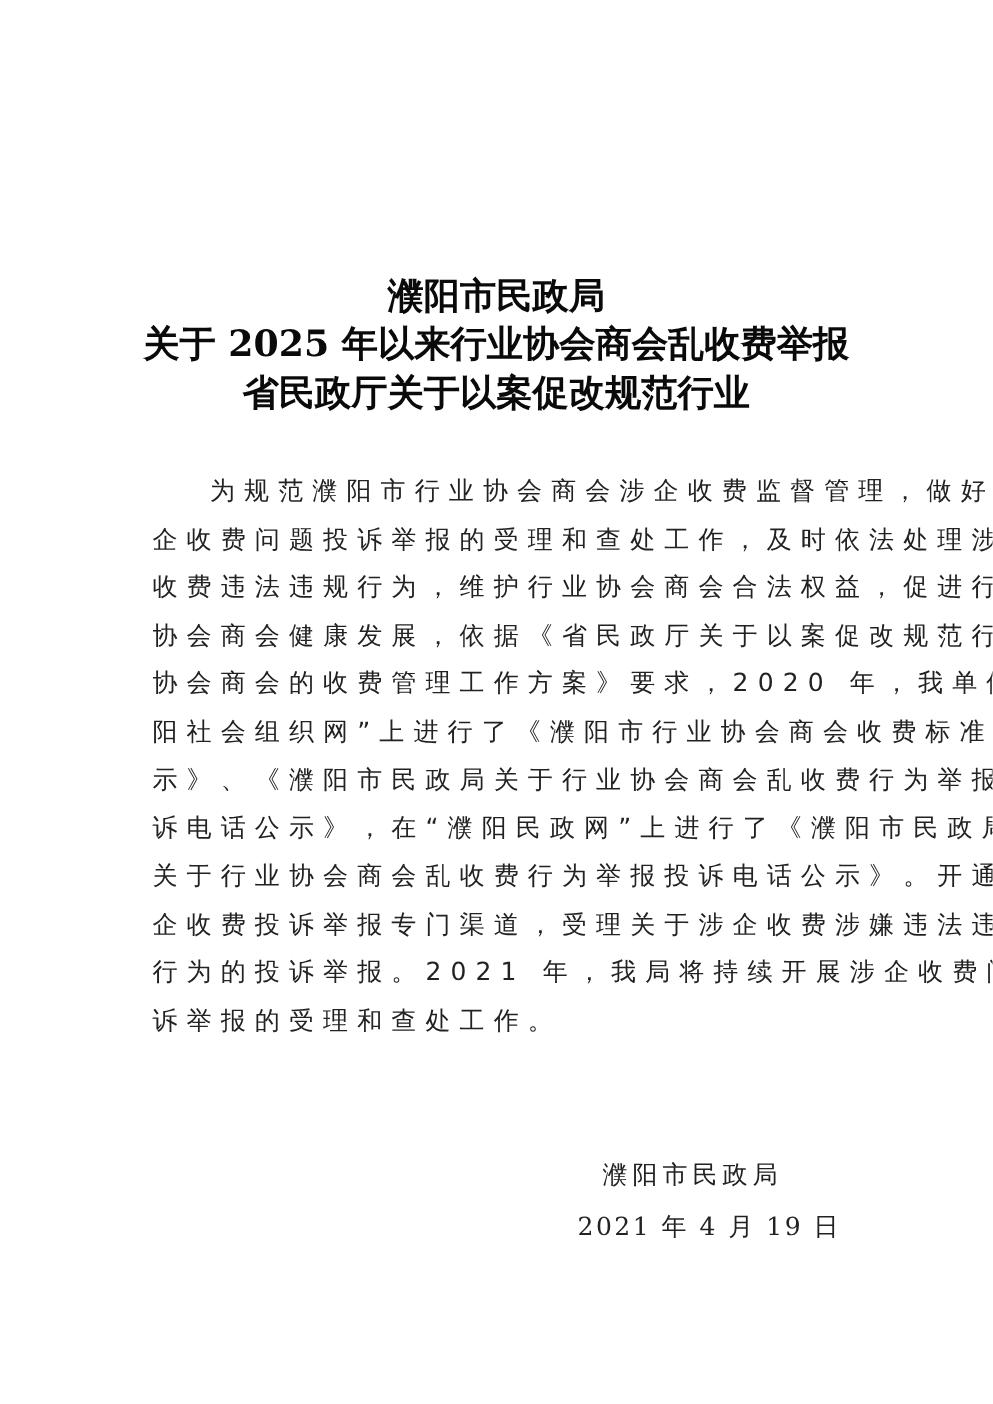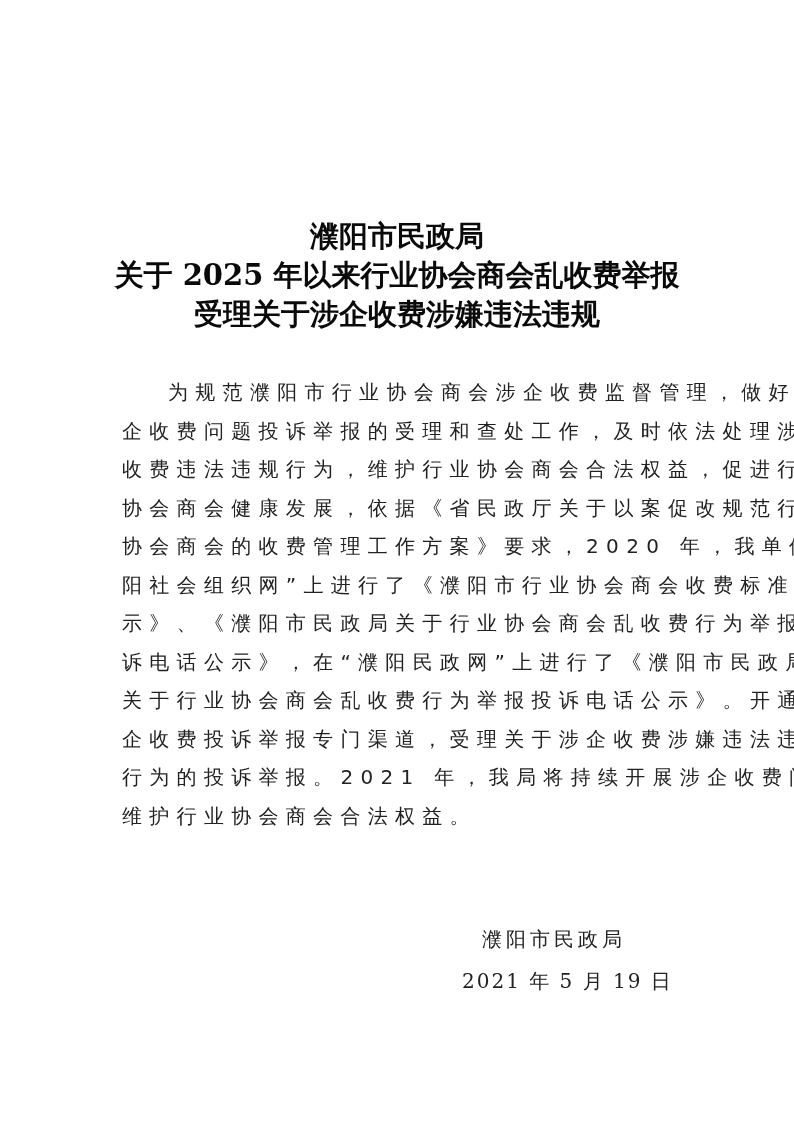--- a/index.html
+++ b/index.html
@@ -80,36 +80,36 @@
     }
   </style>
 </head>
 <body>
 
 <div class="page">
 
   <div class="title-block">
     <span class="title-line">濮阳市民政局</span>
     <span class="title-line">关于 2025 年以来行业协会商会乱收费举报</span>
-    <span class="title-line">受理关于涉企收费涉嫌违法违规</span>
+    <span class="title-line">省民政厅关于以案促改规范行业</span>
   </div>
 
   <div class="body-text">
     <span class="body-line indent">为规范濮阳市行业协会商会涉企收费监督管理，做好涉</span>
     <span class="body-line">企收费问题投诉举报的受理和查处工作，及时依法处理涉企</span>
     <span class="body-line">收费违法违规行为，维护行业协会商会合法权益，促进行业</span>
     <span class="body-line">协会商会健康发展，依据《省民政厅关于以案促改规范行业</span>
     <span class="body-line">协会商会的收费管理工作方案》要求，2020 年，我单位在“濮</span>
     <span class="body-line">阳社会组织网”上进行了《濮阳市行业协会商会收费标准公</span>
     <span class="body-line">示》、《濮阳市民政局关于行业协会商会乱收费行为举报投</span>
     <span class="body-line">诉电话公示》，在“濮阳民政网”上进行了《濮阳市民政局</span>
     <span class="body-line">关于行业协会商会乱收费行为举报投诉电话公示》。开通涉</span>
     <span class="body-line">企收费投诉举报专门渠道，受理关于涉企收费涉嫌违法违规</span>
     <span class="body-line">行为的投诉举报。2021 年，我局将持续开展涉企收费问题投</span>
-    <span class="body-line">维护行业协会商会合法权益。</span>
+    <span class="body-line">诉举报的受理和查处工作。</span>
   </div>
 
   <div class="signature">
     <span class="sig-org">濮阳市民政局</span>
-    <span class="sig-date">2021 年 5 月 19 日</span>
+    <span class="sig-date">2021 年 4 月 19 日</span>
   </div>
 
 </div>
 
 </body></html>

